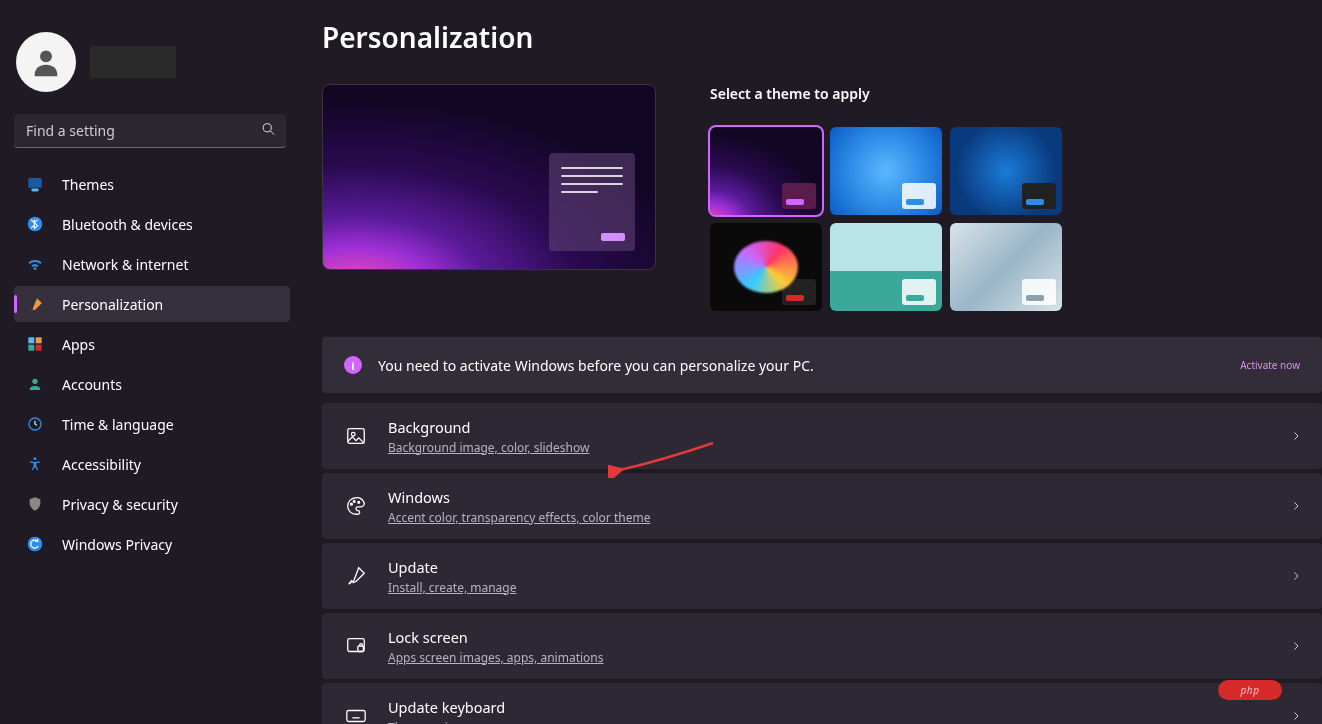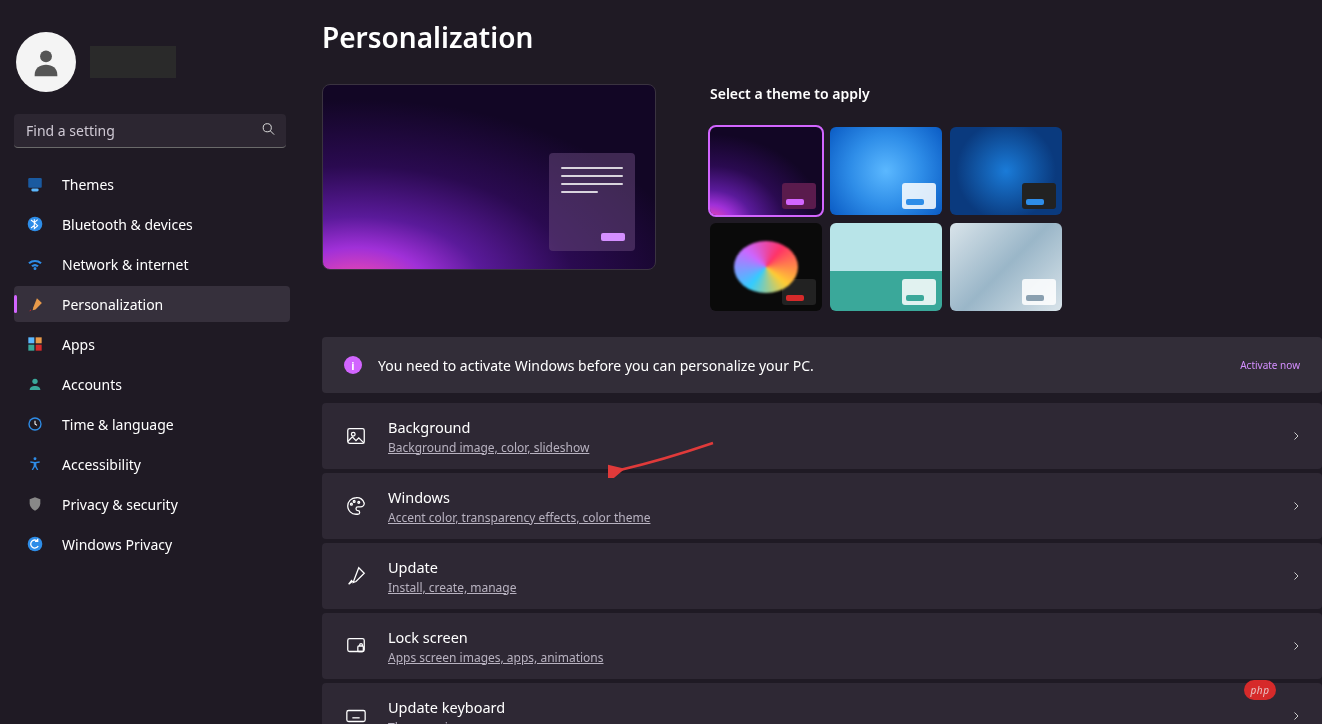--- a/index.html
+++ b/index.html
@@ -51,21 +51,21 @@
 .option-list { display: flex; flex-direction: column; gap: 4px; }
 .option-row { background: #2e2834; height: 66px; border-radius: 4px; display: flex; align-items: center; padding: 0 22px; cursor: pointer; position: relative; }
 .option-icon { width: 24px; height: 24px; display: flex; align-items: center; justify-content: center; margin-right: 20px; }
 .option-icon svg { width: 22px; height: 22px; stroke: #fff; fill: none; stroke-width: 1.4; }
 .option-text .t { font-size: 14.5px; margin-bottom: 2px; }
 .option-text .d { font-size: 12px; color: #b8b2c0; text-decoration: underline; }
 .chev { position: absolute; right: 20px; top: 50%; transform: translateY(-50%); }
 .chev svg { width: 12px; height: 12px; stroke: #ccc; fill: none; stroke-width: 2; }
 .annotation-arrow { position: absolute; left: 608px; top: 438px; pointer-events: none; }
 .annotation-arrow svg { width: 110px; height: 40px; }
-.php-badge { position: absolute; right: 46px; bottom: 24px; width: 32px; height: 20px; background: #d62a2a; border-radius: 10px; display:flex;align-items:center;justify-content:center;font-size:10px;font-style:italic;color:#e8c4c4;letter-spacing:0.5px; }
+.php-badge { position: absolute; right: 40px; bottom: 24px; width: 64px; height: 20px; background: #d62a2a; border-radius: 10px; display:flex;align-items:center;justify-content:center;font-size:10px;font-style:italic;color:#e8c4c4;letter-spacing:0.5px; }
 </style>
 </head>
 <body>
 
 <div class="sidebar">
   <div class="profile">
     <div class="avatar-circle">
       <svg viewBox="0 0 24 24">
           <circle cx="12" cy="8" r="4.2"></circle>
           <path d="M4 21c0-4.4 3.6-7 8-7s8 2.6 8 7v1H4z"></path>

